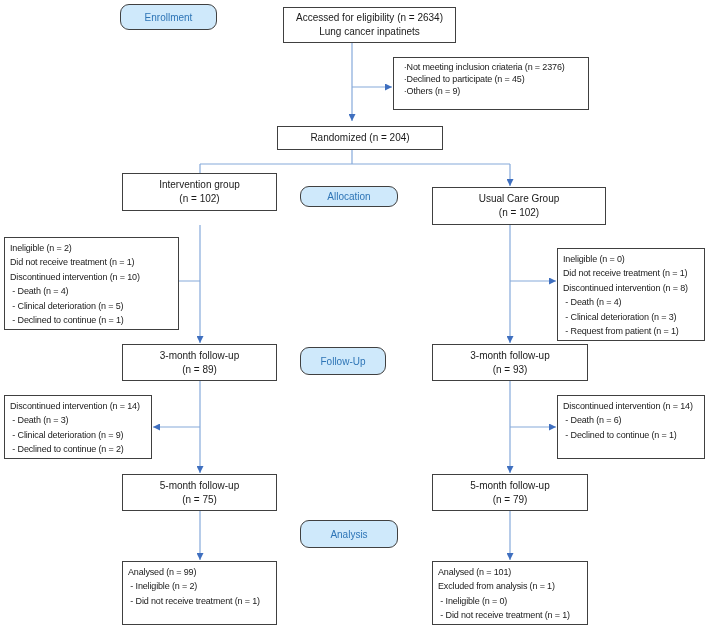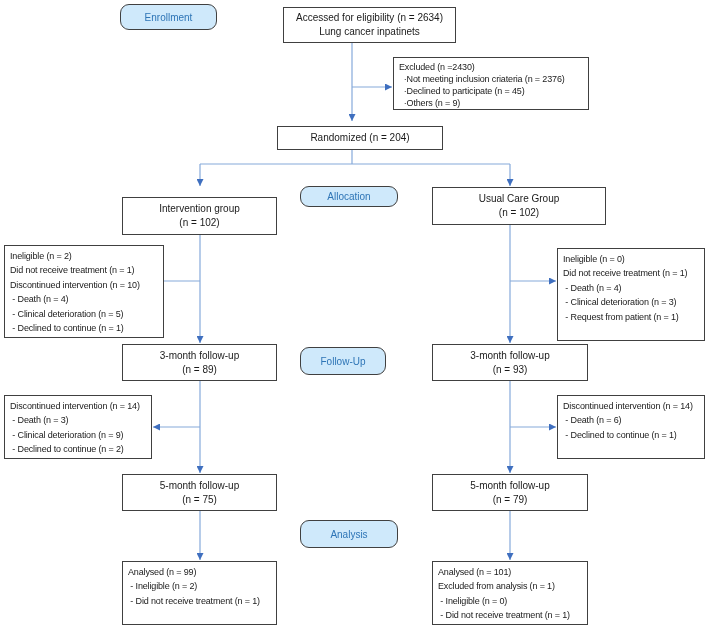--- a/index.html
+++ b/index.html
@@ -76,50 +76,50 @@
   <div class="pill" style="left:300px;top:520px;width:98px;height:28px">
     <span>Analysis</span>
   </div>
 
   <div class="bx center" style="left:283px;top:7px;width:173px;height:36px">
     <span class="ln">Accessed for eligibility (n = 2634)</span>
     <span class="ln">Lung cancer inpatinets</span>
   </div>
 
   <div class="bx leftbox excl" style="left:393px;top:57px;width:196px;height:53px">
-    <span class="ln">Excluded (n =2430)</span>
     <span class="ln">  ·Not meeting inclusion criateria (n = 2376)</span>
     <span class="ln">  ·Declined to participate (n = 45)</span>
     <span class="ln">  ·Others (n = 9)</span>
   </div>
 
   <div class="bx single" style="left:277px;top:126px;width:166px;height:24px">
     <span class="ln">Randomized (n = 204)</span>
   </div>
 
-  <div class="bx center" style="left:122px;top:197px;width:155px;height:38px">
+  <div class="bx center" style="left:122px;top:173px;width:155px;height:38px">
     <span class="ln">Intervention group</span>
     <span class="ln">(n = 102)</span>
   </div>
   <div class="bx center" style="left:432px;top:187px;width:174px;height:38px">
     <span class="ln">Usual Care Group</span>
     <span class="ln">(n = 102)</span>
   </div>
 
-  <div class="bx leftbox" style="left:4px;top:245px;width:160px;height:93px">
+  <div class="bx leftbox" style="left:4px;top:237px;width:175px;height:93px">
     <span class="ln">Ineligible (n = 2)</span>
     <span class="ln">Did not receive treatment (n = 1)</span>
     <span class="ln">Discontinued intervention (n = 10)</span>
     <span class="ln"> - Death (n = 4)</span>
     <span class="ln"> - Clinical deterioration (n = 5)</span>
     <span class="ln"> - Declined to continue (n = 1)</span>
   </div>
   <div class="bx leftbox" style="left:557px;top:248px;width:148px;height:93px">
     <span class="ln">Ineligible (n = 0)</span>
     <span class="ln">Did not receive treatment (n = 1)</span>
+    <span class="ln">Discontinued intervention (n = 8)</span>
     <span class="ln"> - Death (n = 4)</span>
     <span class="ln"> - Clinical deterioration (n = 3)</span>
     <span class="ln"> - Request from patient (n = 1)</span>
   </div>
 
   <div class="bx center" style="left:122px;top:344px;width:155px;height:37px">
     <span class="ln">3-month follow-up</span>
     <span class="ln">(n = 89)</span>
   </div>
   <div class="bx center" style="left:432px;top:344px;width:156px;height:37px">

